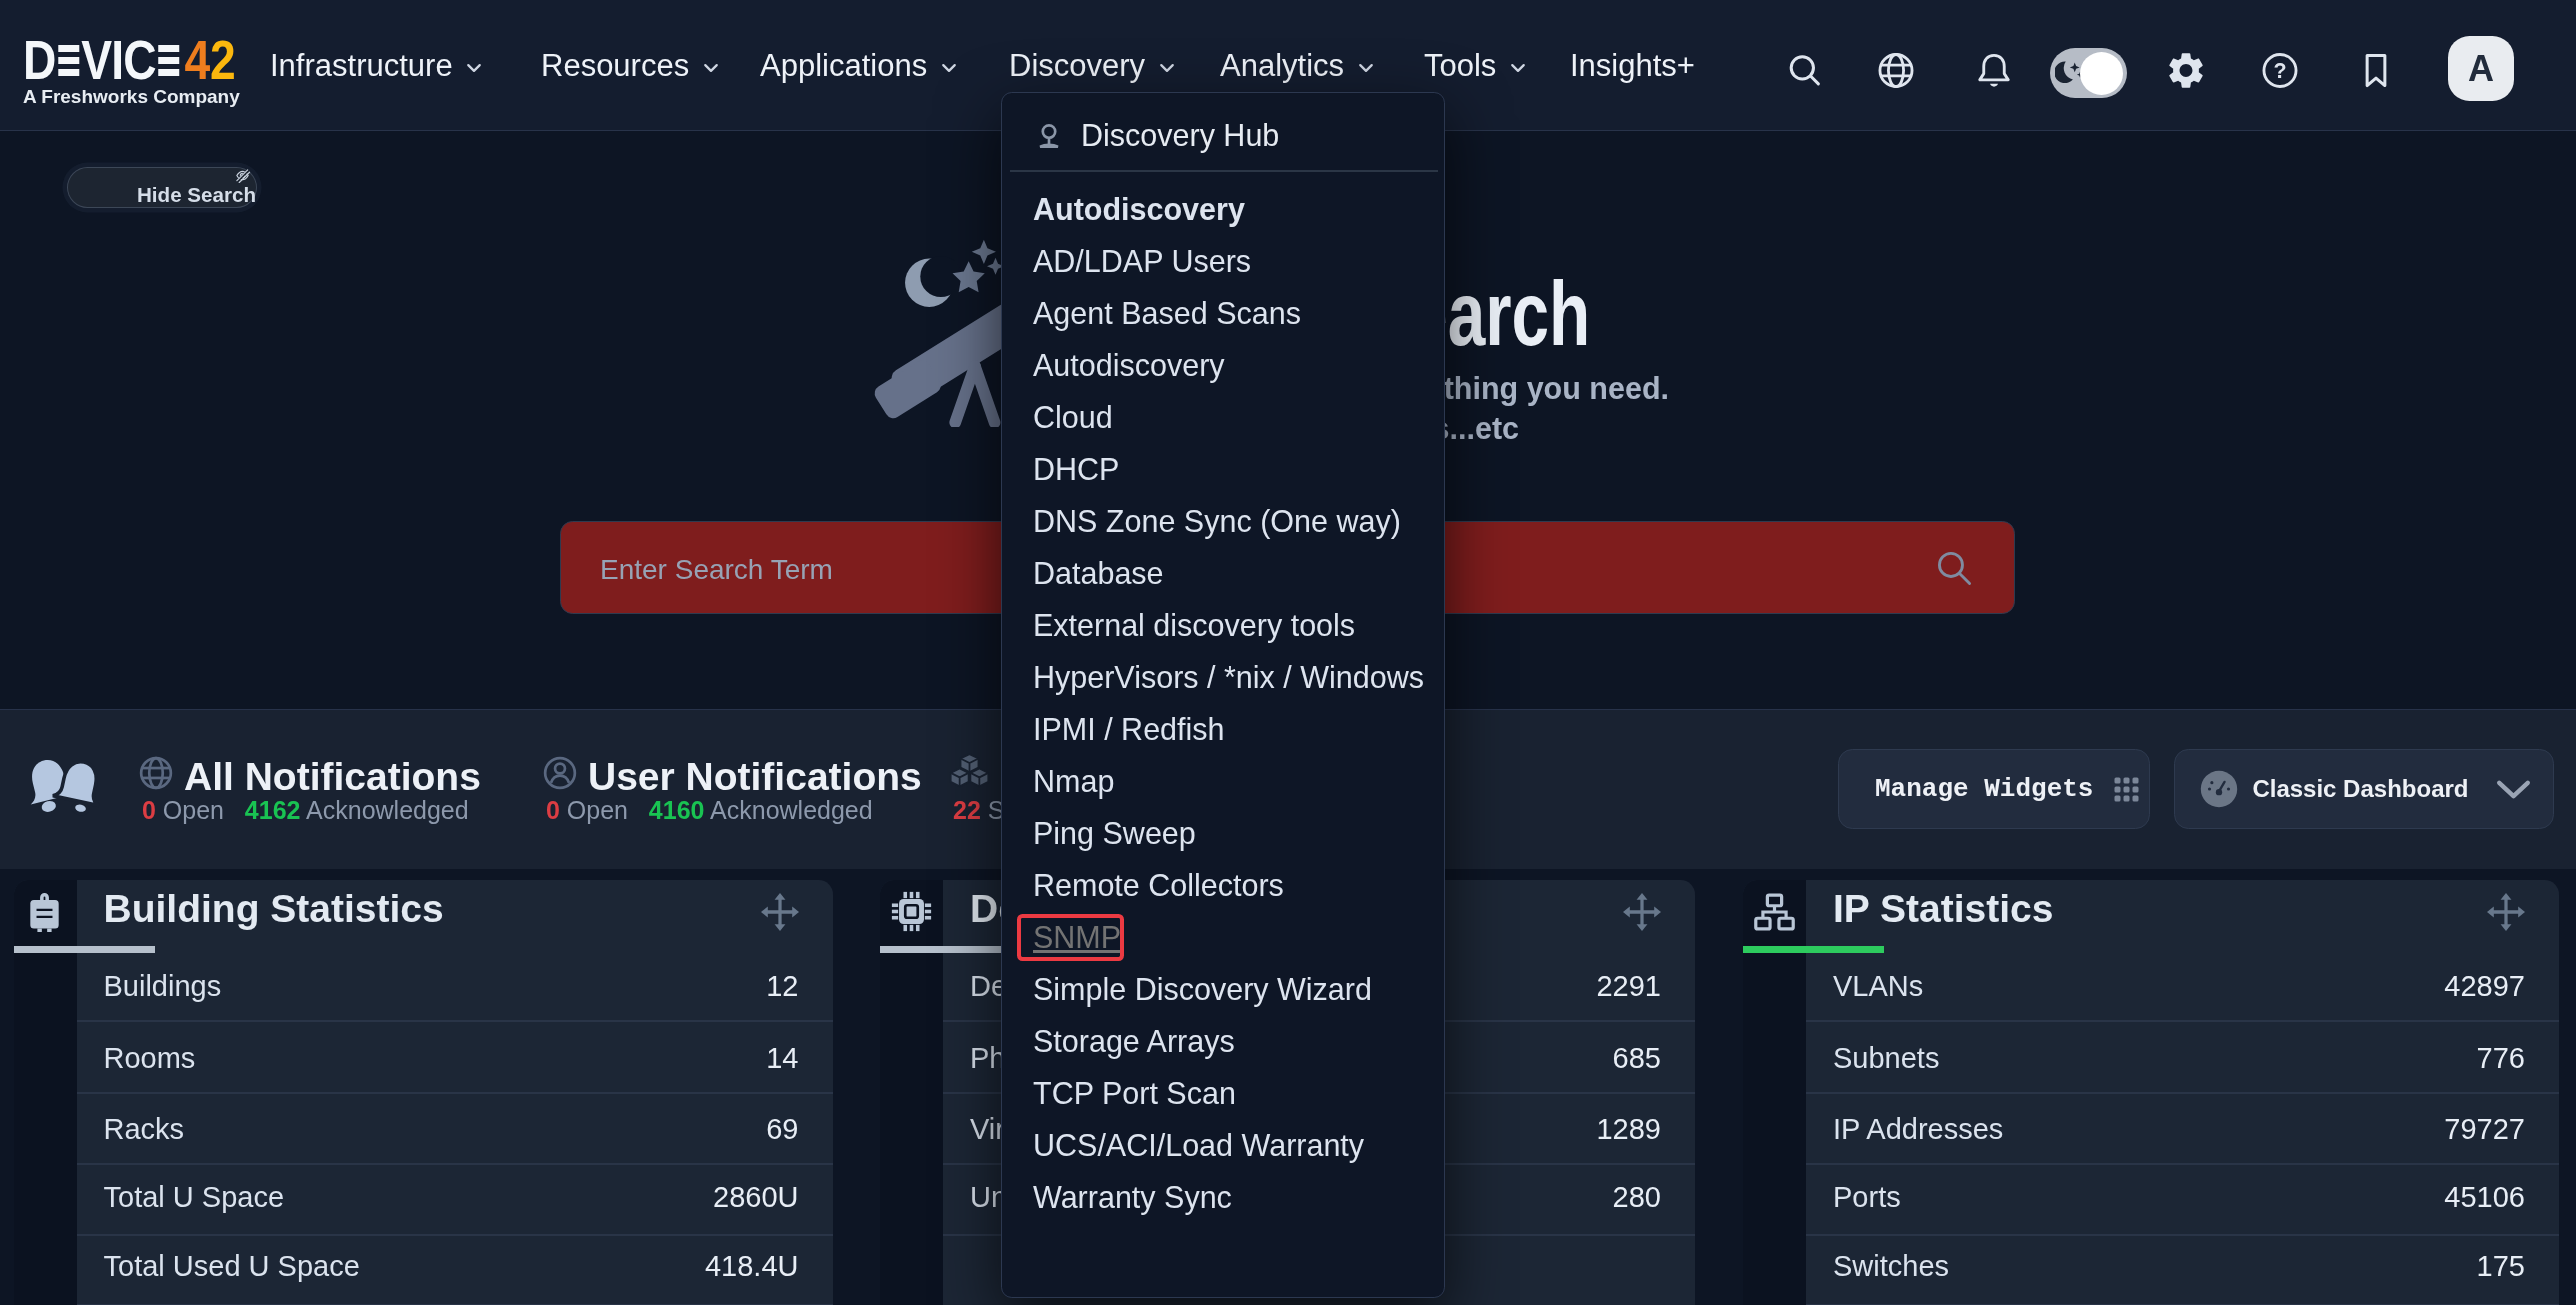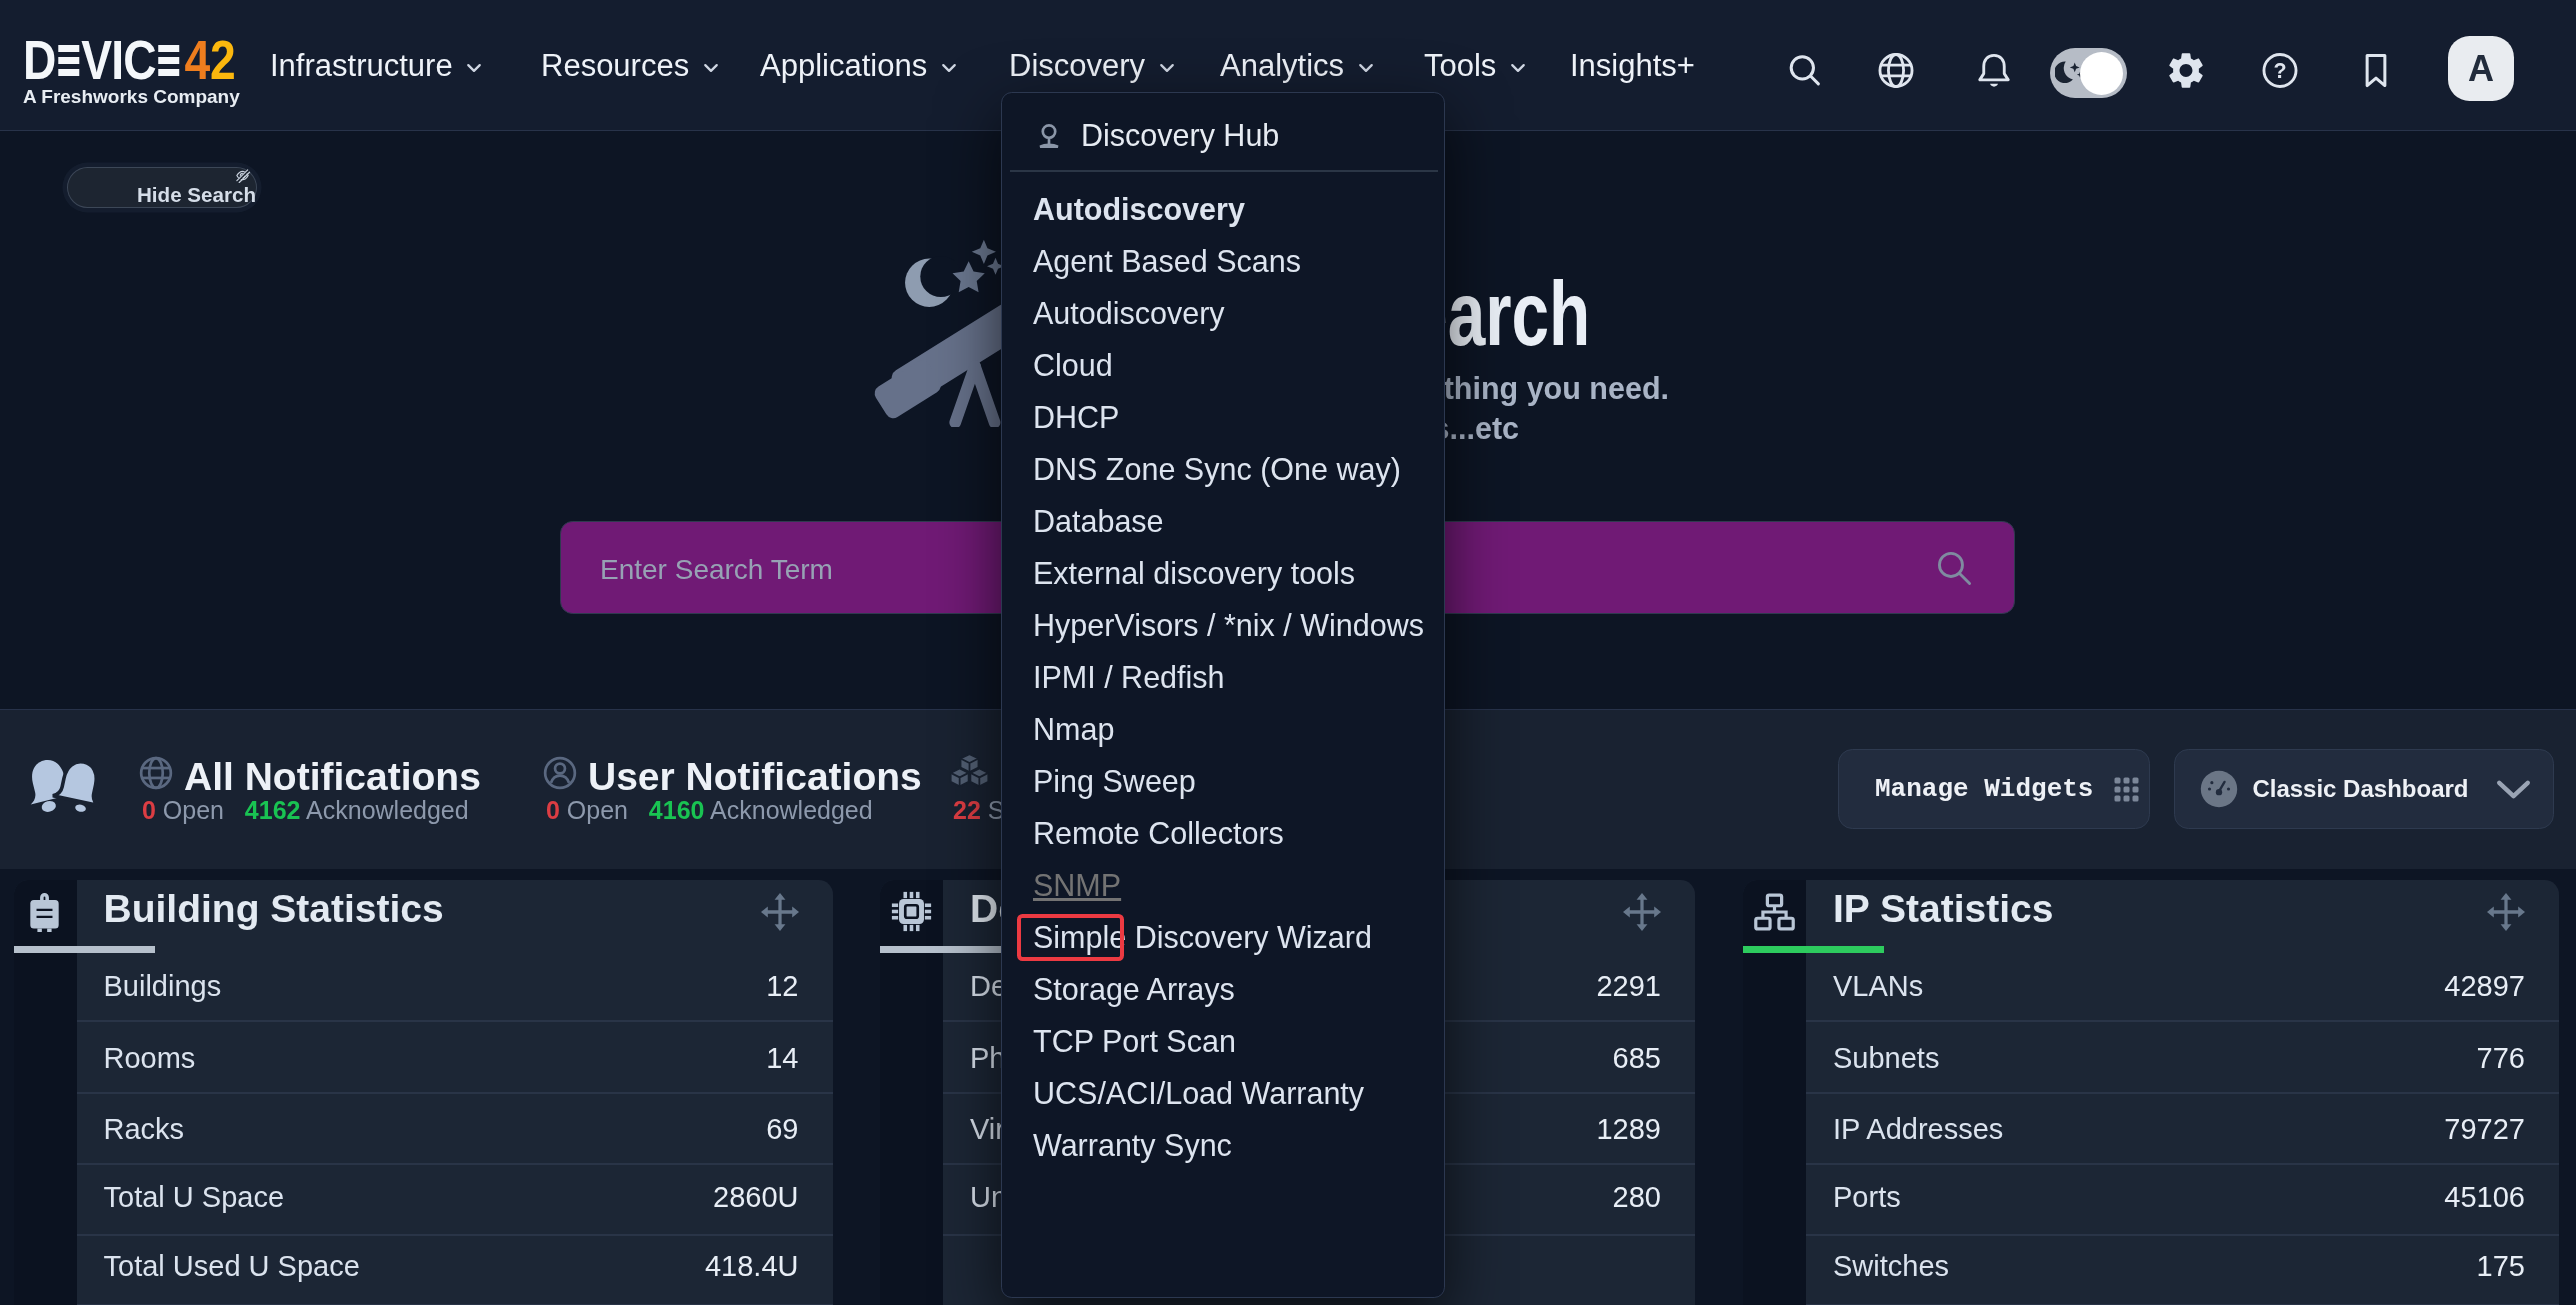--- a/index.html
+++ b/index.html
@@ -30,21 +30,21 @@
 #hidesearch span { font-size:20.6px; font-weight:bold; color:#d5dde8; margin-left:10.8px; white-space:nowrap; }
 
 
 #heroillu { position:absolute; left:790px; top:212px; z-index:1; }
 #heroclip { position:absolute; left:1001px; top:258px; width:592px; height:117px; overflow:hidden; z-index:1; }
 #herotitle { position:absolute; right:2.7px; top:10.8px; font-size:90px; font-weight:bold; color:#e9eef5; white-space:nowrap; line-height:90px; transform:scaleX(0.75); transform-origin:right center; }
 #herosub1 { position:absolute; right:907px; top:371px; font-size:30.5px; font-weight:bold; color:#a9b4c6; white-space:nowrap; z-index:1; }
 #herosub2 { position:absolute; right:1057px; top:411px; font-size:30.5px; font-weight:bold; color:#a9b4c6; white-space:nowrap; z-index:1; }
 
 
-#searchbox { position:absolute; left:560px; top:521px; width:1455px; height:93px; border-radius:12.6px; border:1.8px solid #2f3a4f; background:#701a75; z-index:1; }
+#searchbox { position:absolute; left:560px; top:521px; width:1455px; height:93px; border-radius:12.6px; border:1.8px solid #2f3a4f; background:#7f1d1d; z-index:1; }
 #searchbox .ph { position:absolute; left:39px; top:32px; font-size:28px; color:#97a2b4; }
 #searchbox svg { position:absolute; right:40px; top:27px; }
 
 
 #notifbar { position:absolute; left:0; top:709px; width:2576px; height:160px; background:#192231; border-top:1.8px solid #27324a; z-index:2; }
 .nheading { position:absolute; font-size:39px; font-weight:bold; color:#edf1f7; white-space:nowrap; }
 .nline { position:absolute; font-size:25px; color:#8d99ac; white-space:nowrap; }
 .nline b.red { color:#dc3d43; }
 .nline b.green { color:#19c352; }
 
@@ -442,20 +442,21 @@
           <circle cx="18" cy="13" r="7"></circle>
           <line x1="18" y1="20" x2="18" y2="27"></line>
           <path d="M8 30a14 7 0 0 1 20 0z"></path>
         </g>
       </svg>
     <span>Discovery Hub</span>
   </div>
   <div class="divider"></div>
   <ul>
     <li class="bold">Autodiscovery</li>
+    <li>AD/LDAP Users</li>
     <li>Agent Based Scans</li>
     <li>Autodiscovery</li>
     <li>Cloud</li>
     <li>DHCP</li>
     <li>DNS Zone Sync (One way)</li>
     <li>Database</li>
     <li>External discovery tools</li>
     <li>HyperVisors / *nix / Windows</li>
     <li>IPMI / Redfish</li>
     <li>Nmap</li>

